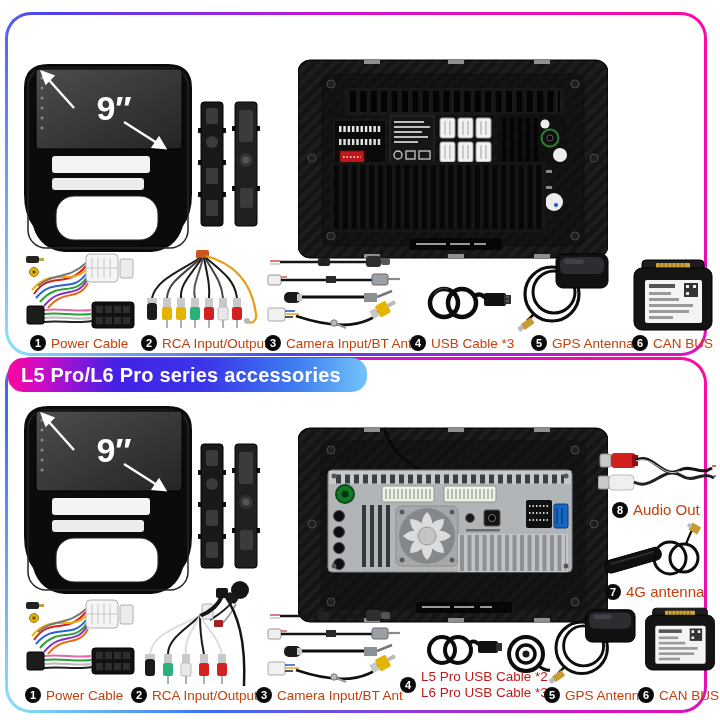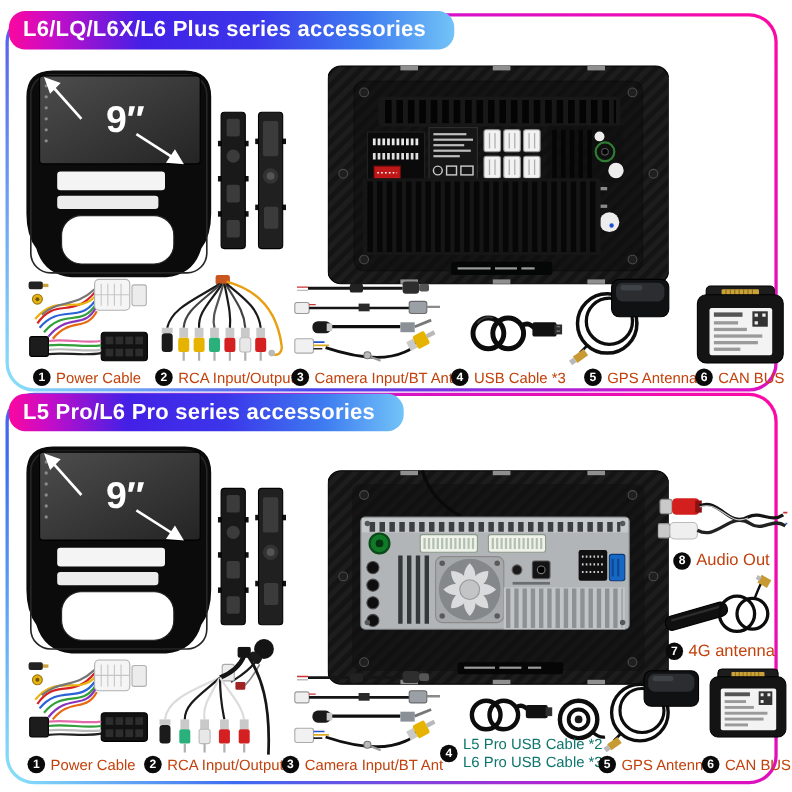--- a/index.html
+++ b/index.html
@@ -14,33 +14,30 @@
   .panel-inner{width:100%;height:100%;background:#fff;border-radius:23px;}
   .banner{position:absolute;white-space:nowrap;color:#fff;font-weight:bold;font-size:20px;
     line-height:35px;height:35px;padding:0 26px 0 13px;border-radius:15px;letter-spacing:0.2px;
     background:linear-gradient(90deg,#fb079f 0%,#c60dc8 10%,#4420e6 30%,#3b36ea 55%,#3e7cf0 80%,#72c3f8 100%);}
   .banner1{left:8px;top:10px;}
   .banner2{left:8px;top:358px;height:34px;line-height:34px;}
   .acc-label{position:absolute;display:flex;align-items:center;gap:5px;white-space:nowrap;}
   .badge{flex:0 0 auto;width:16px;height:16px;border-radius:50%;background:#0a0a0a;color:#fff;
     font-size:11px;font-weight:bold;display:flex;align-items:center;justify-content:center;}
   .acc-text{font-size:13.5px;color:#c2410c;}
-  .acc-lines{display:flex;flex-direction:column;line-height:16px;font-size:13.5px;color:#0f766e;}
+  .acc-lines{display:flex;flex-direction:column;line-height:16px;font-size:13.5px;color:#b91c1c;}
   .side-label .acc-text{font-size:15px;}
 </style>
 </head>
 <body>
 
 <div class="stage">
 
   <div class="panel panel-top">
     <div class="panel-inner"></div>
-  </div>
-  <div class="banner banner1">
-    <span>L6/LQ/L6X/L6 Plus series accessories</span>
   </div>
 
   <svg class="abs" style="left:22px;top:62px" width="172" height="192" viewBox="0 0 172 192">
     <defs>
         <linearGradient id="scr1" x1="0" y1="0" x2="1" y2="1">
       <stop offset="0" stop-color="#4d4d4d"></stop>
           <stop offset="1" stop-color="#242424"></stop>
         </linearGradient>
       </defs>
     <path d="M26,2 h120 q24,0 24,24 v106 q0,20 -9,32 q-7,24 -32,26 h-86 q-25,-2 -32,-26 q-9,-12 -9,-32 v-106 q0,-24 24,-24 z" fill="#0b0b0b"></path>

